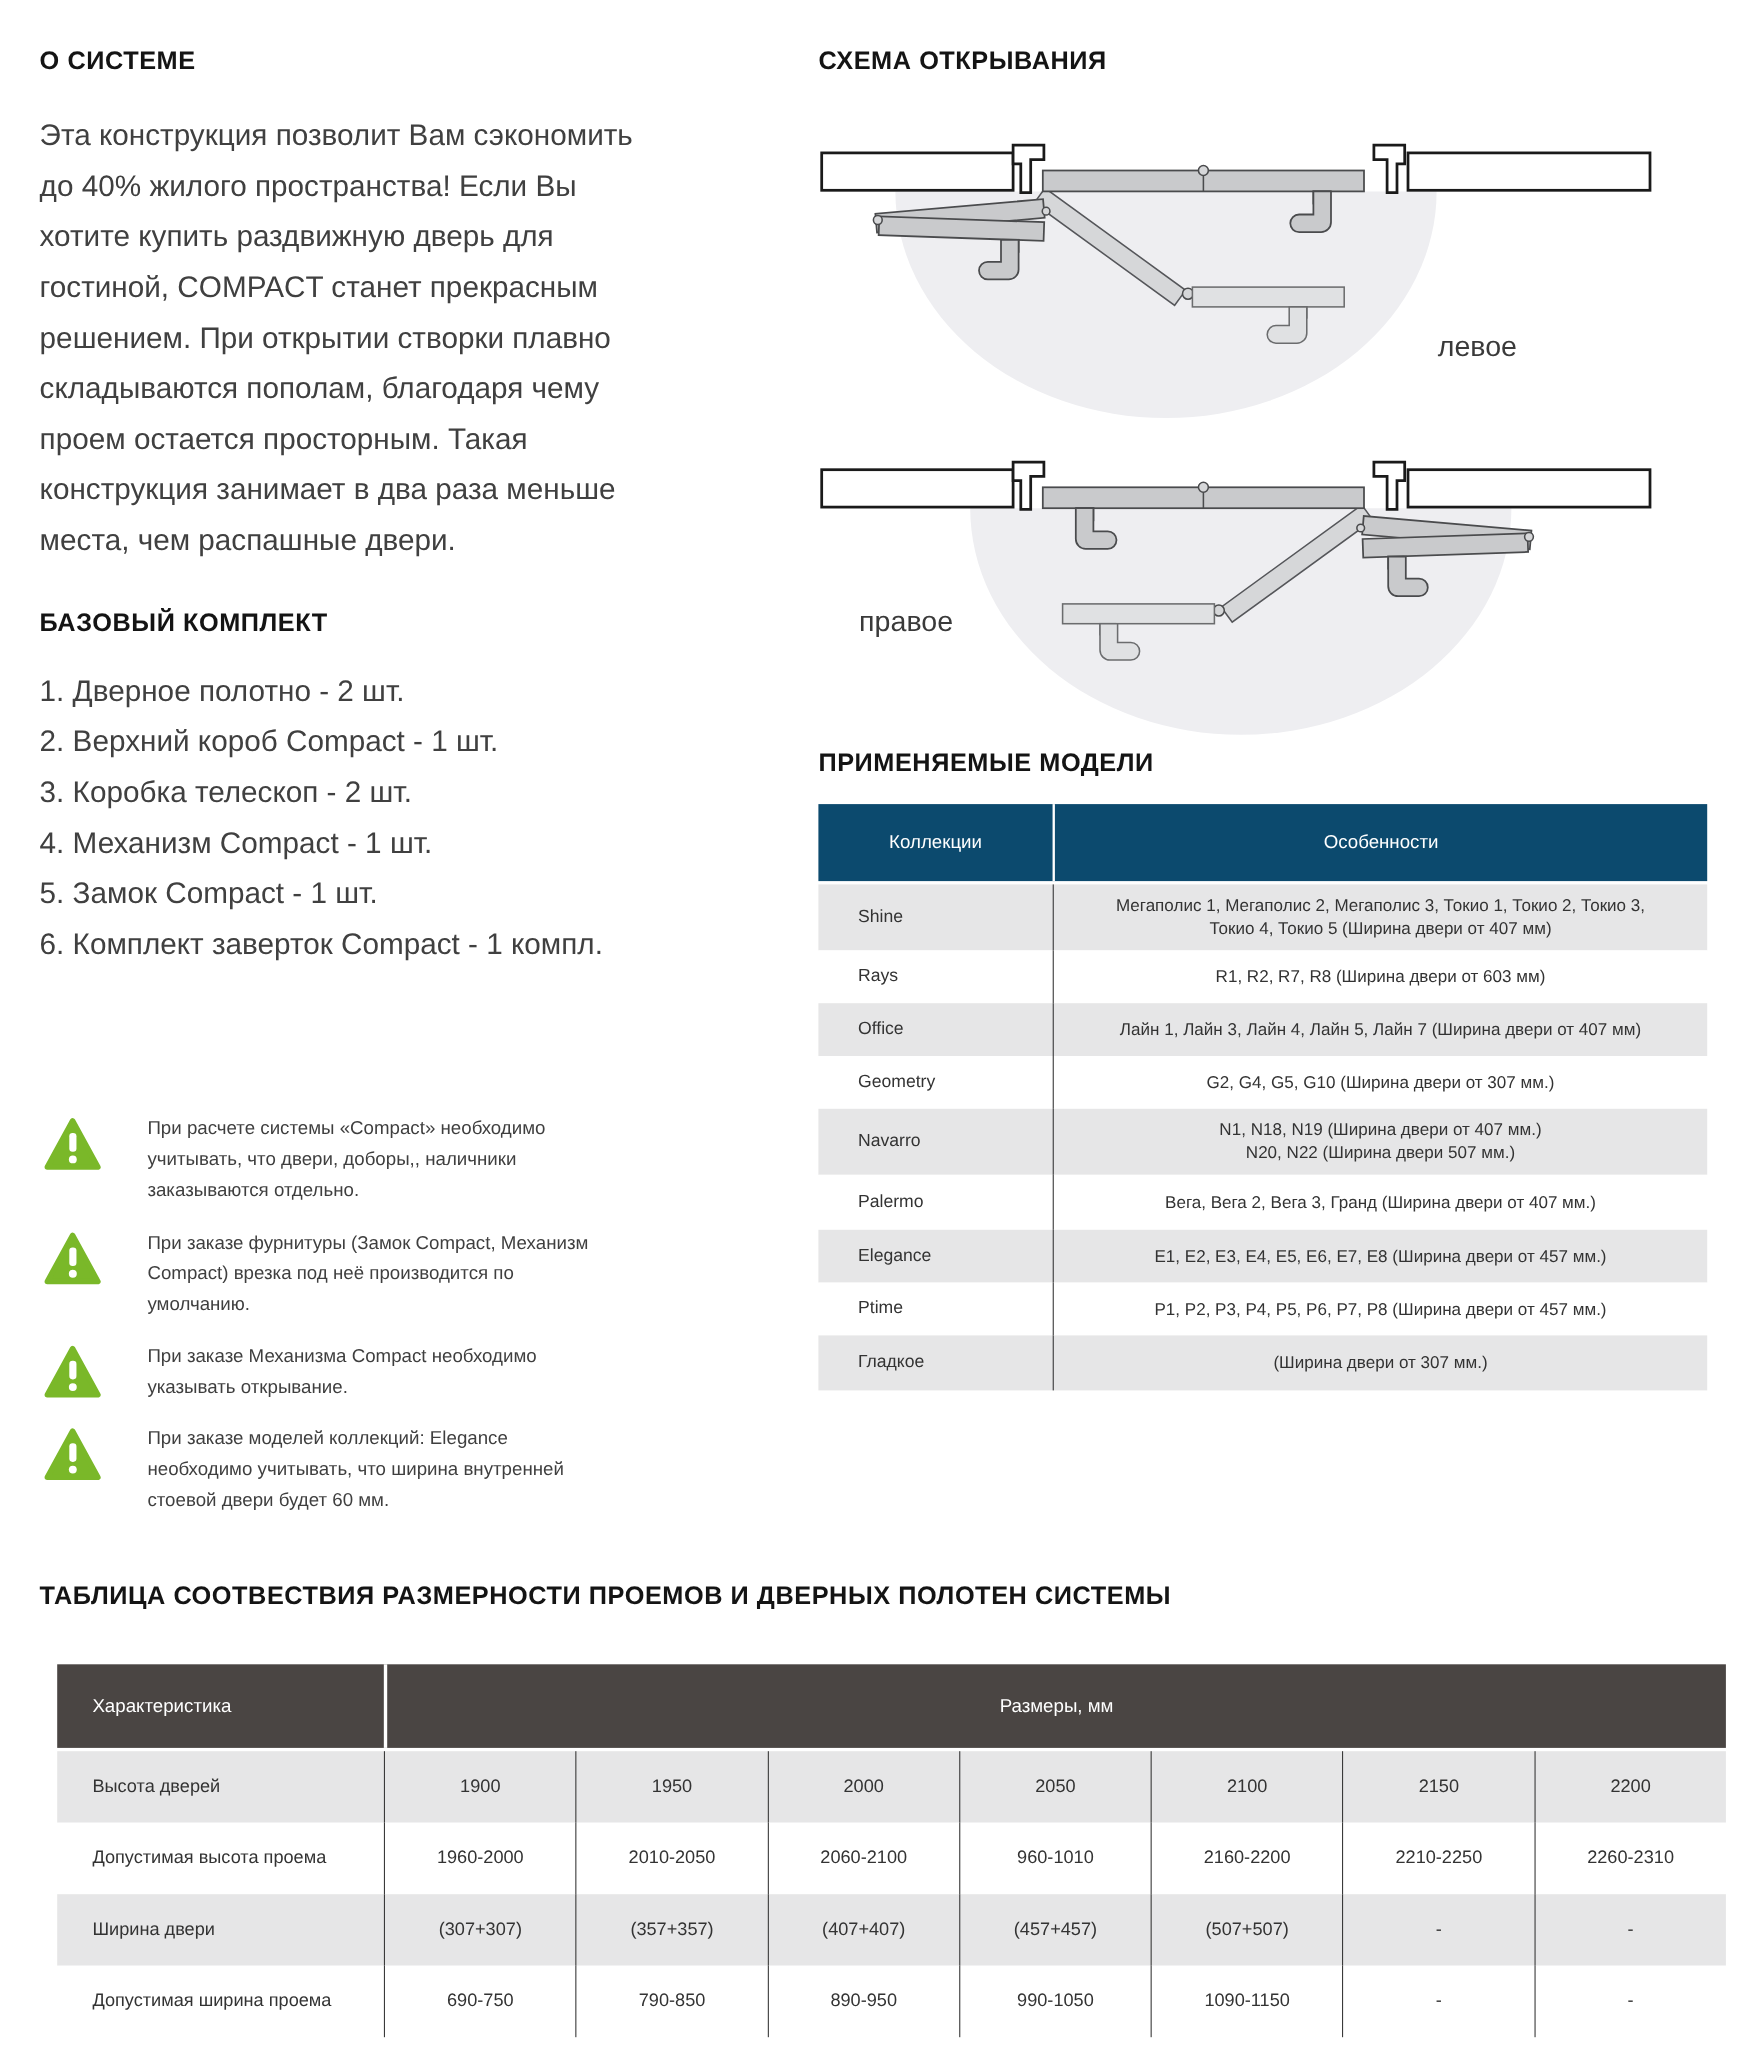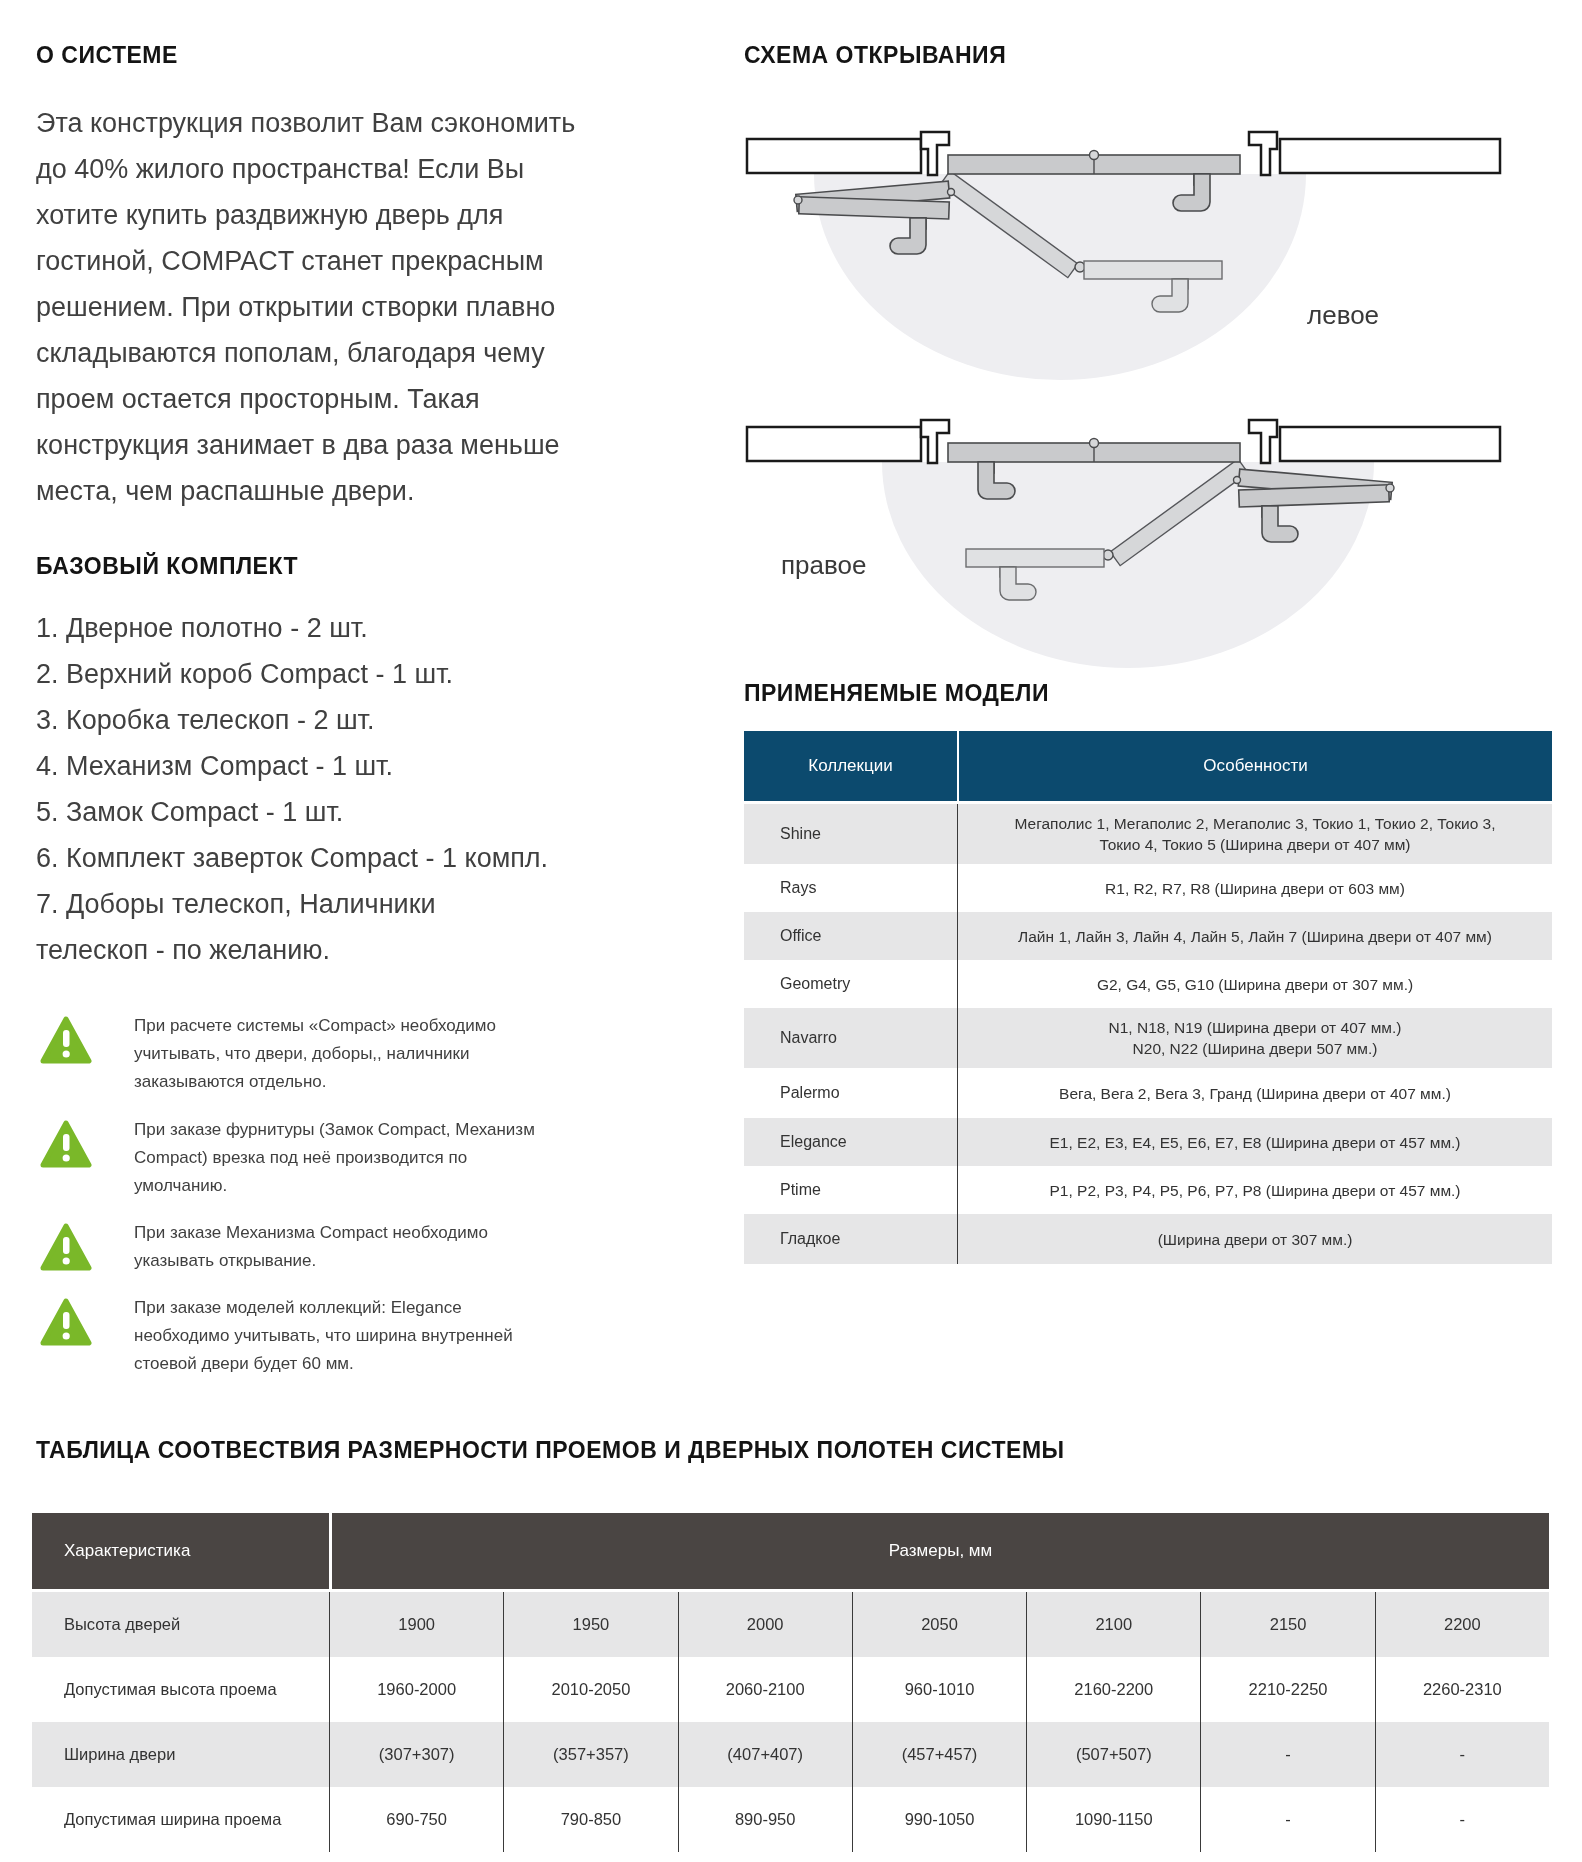--- a/index.html
+++ b/index.html
@@ -94,22 +94,20 @@
 места, чем распашные двери.</div>
 
   <div class="abs sec-title" style="left:36px;top:553px;">БАЗОВЫЙ КОМПЛЕКТ</div>
   <div class="abs kit-list" style="left:36px;top:605px;width:580px;">
     <div class="kit-item">1. Дверное полотно - 2 шт.</div>
     <div class="kit-item">2. Верхний короб Compact - 1 шт.</div>
     <div class="kit-item">3. Коробка телескоп - 2 шт.</div>
     <div class="kit-item">4. Механизм Compact - 1 шт.</div>
     <div class="kit-item">5. Замок Compact - 1 шт.</div>
     <div class="kit-item">6. Комплект заверток Compact - 1 компл.</div>
-    <div class="kit-item">7. Доборы телескоп, Наличники
-телескоп - по желанию.</div>
   </div>
 
   <div class="abs warning" style="left:40px;top:1012px;width:560px;">
     <svg class="w-icon" width="52" height="50" viewBox="0 0 52 50">
       <path d="M26,3 L49,45 H3 Z" fill="#7ab829" stroke="#7ab829" stroke-width="5" stroke-linejoin="round"></path>
       <rect x="23" y="14" width="6.5" height="17" rx="3" fill="#fff"></rect>
       <circle cx="26.2" cy="38" r="3.6" fill="#fff"></circle>
     </svg>
     <div class="warning-text">При расчете системы «Compact» необходимо
 учитывать, что двери, доборы,, наличники
@@ -202,21 +200,21 @@
       <div class="coll">Ptime</div>
       <div class="feat">P1, P2, P3, P4, P5, P6, P7, P8 (Ширина двери от 457 мм.)</div>
     </div>
     <div class="m-row h50 row-g">
       <div class="coll">Гладкое</div>
       <div class="feat">(Ширина двери от 307 мм.)</div>
     </div>
   </div>
 
   <div class="abs sec-title" style="left:36px;top:1437px;">ТАБЛИЦА СООТВЕСТВИЯ РАЗМЕРНОСТИ ПРОЕМОВ И ДВЕРНЫХ ПОЛОТЕН СИСТЕМЫ</div>
-  <div class="abs s-table" style="left:32px;top:1513px;">
+  <div class="abs s-table" style="left:52px;top:1513px;">
     <div class="s-header">
       <div class="hlabel">Характеристика</div>
       <div class="hspan">Размеры, мм</div>
     </div>
     <div class="s-row row-g">
       <div class="label">Высота дверей</div>
       <div class="val">1900</div>
       <div class="val">1950</div>
       <div class="val">2000</div>
       <div class="val">2050</div>

